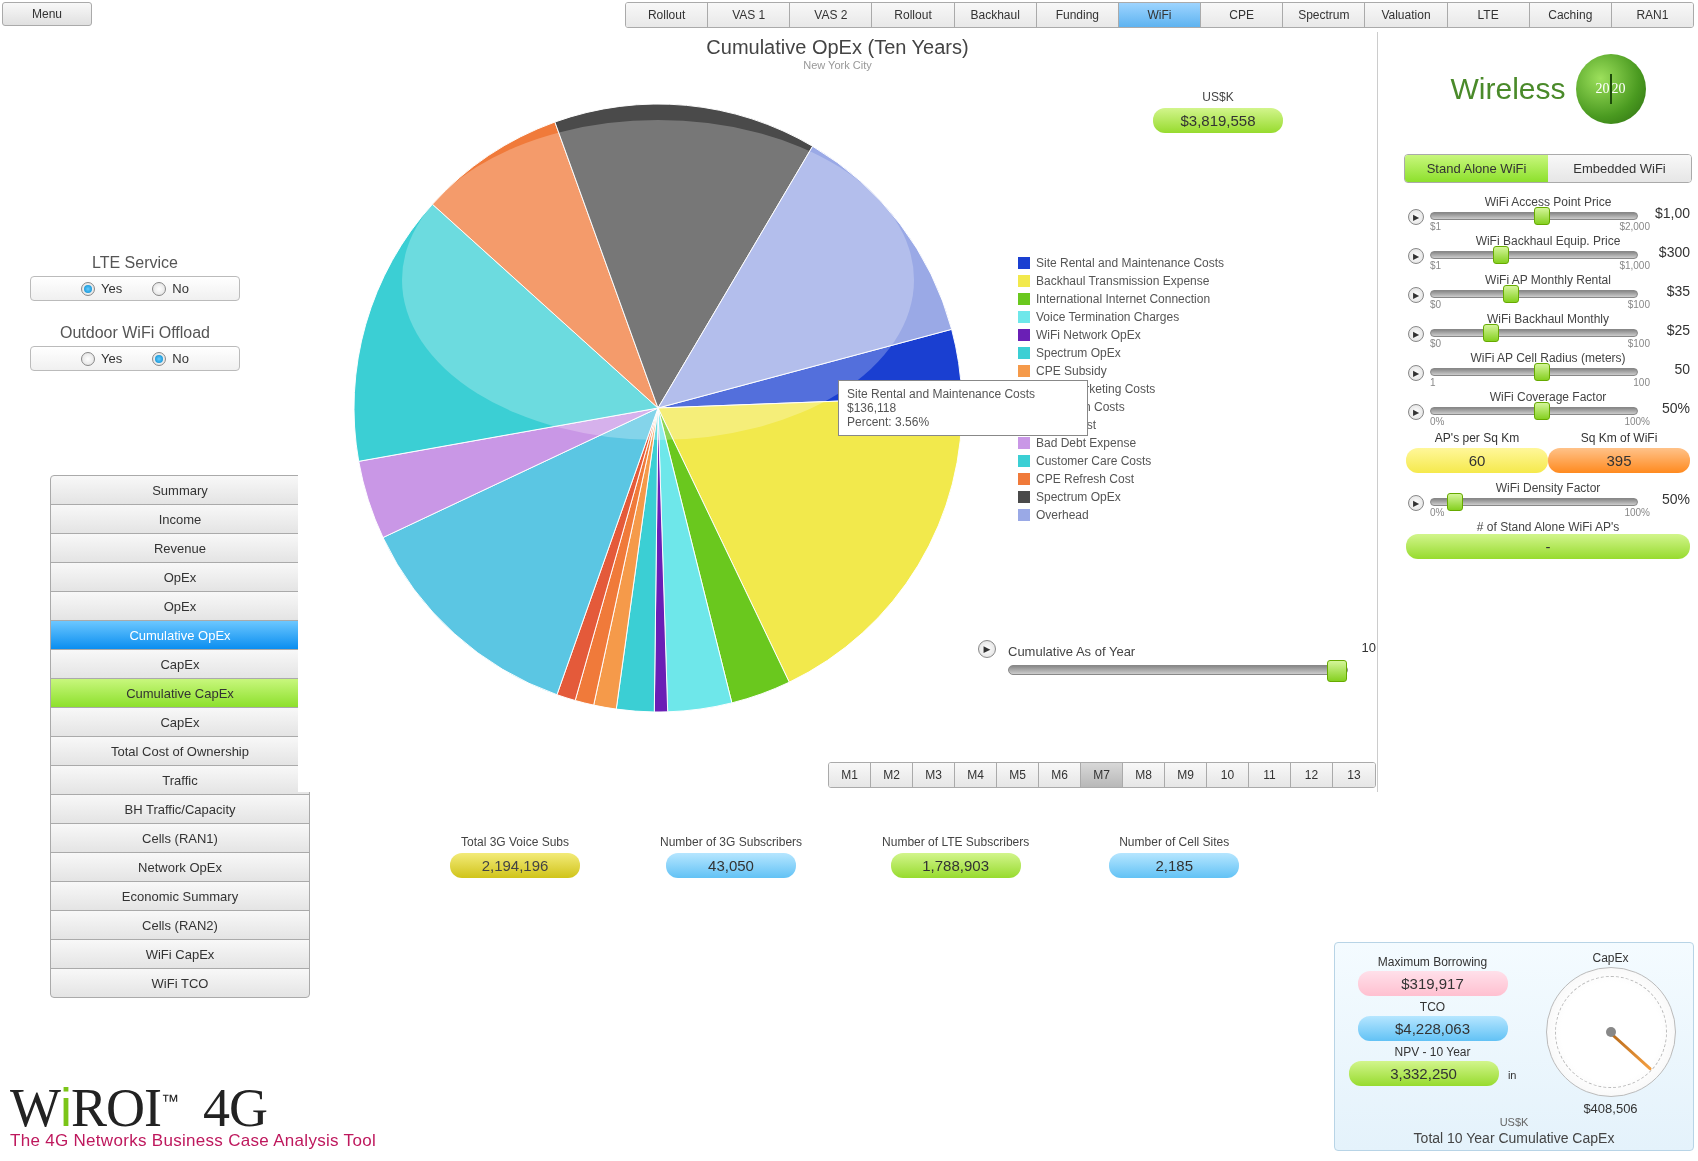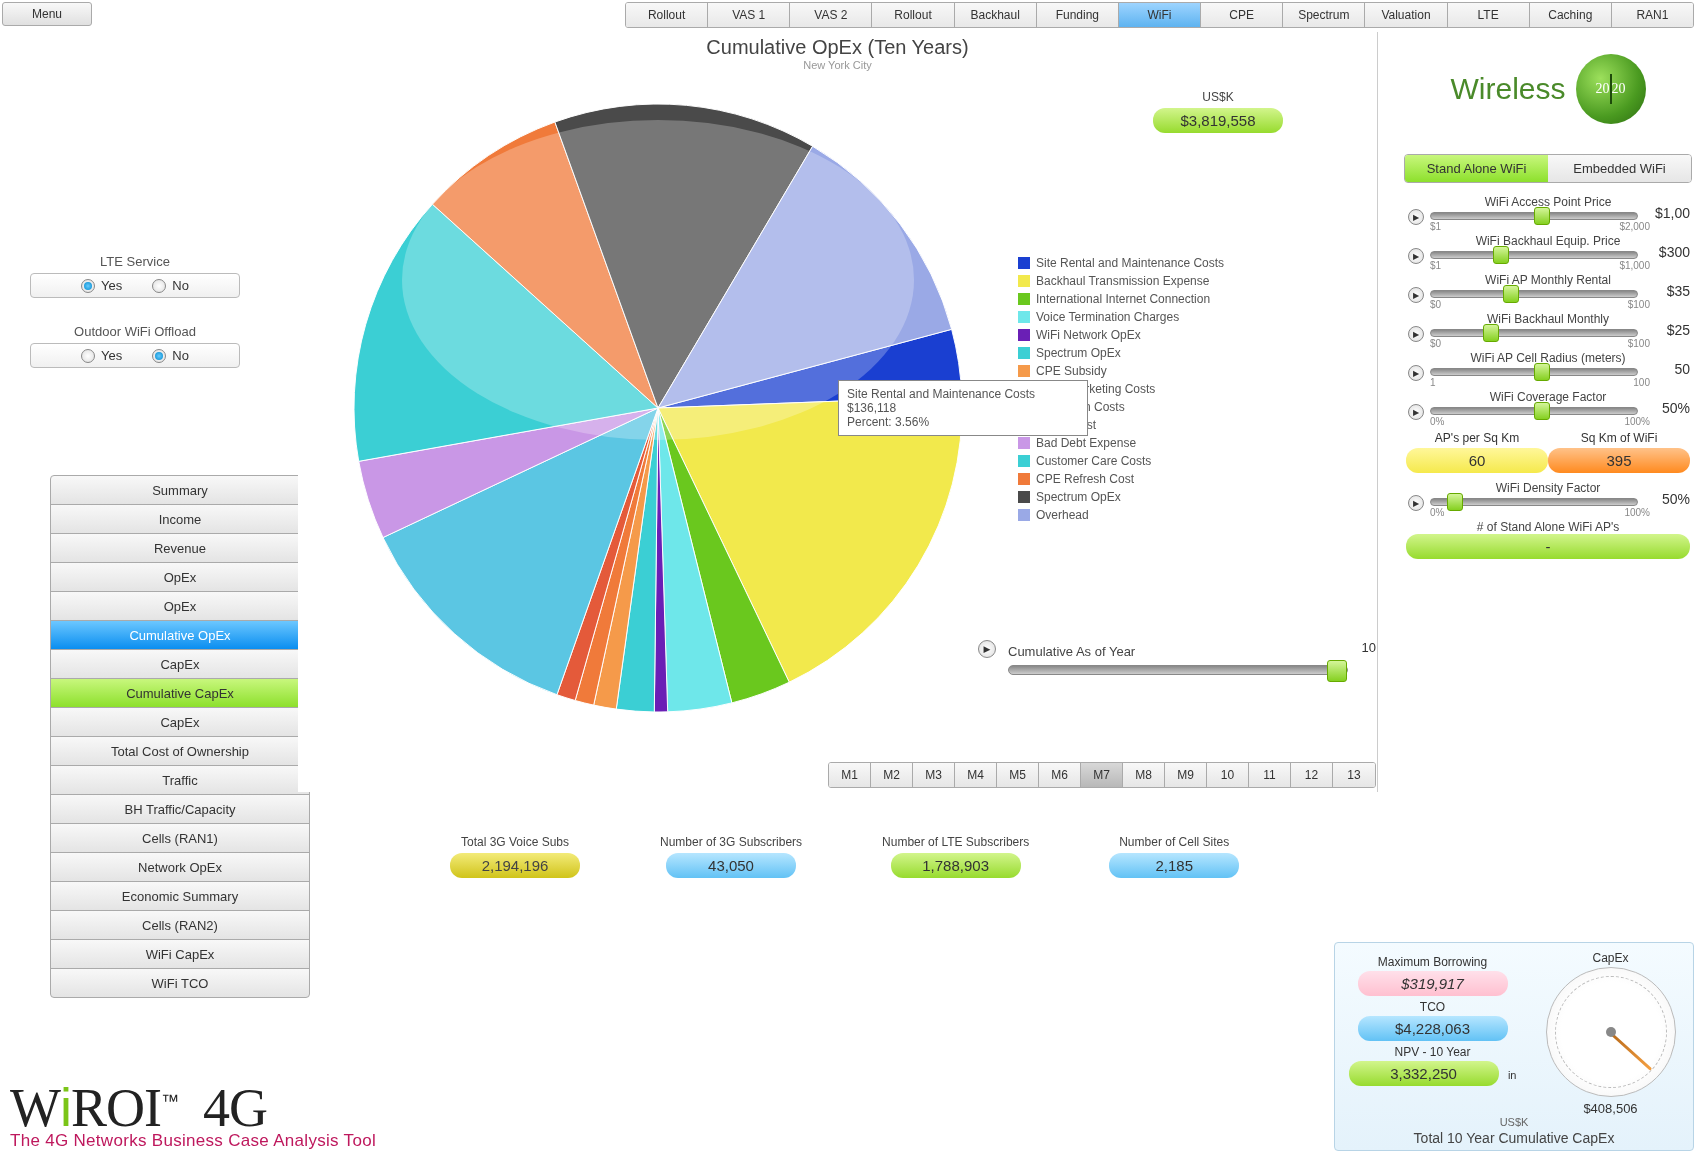--- a/index.html
+++ b/index.html
@@ -8,21 +8,21 @@
 
 .topbar { position: absolute; top: 0; left: 0; right: 0; height: 28px; }
 .menu-btn { position: absolute; top: 2px; left: 2px; width: 90px; height: 24px; background: linear-gradient(#f8f8f8,#e0e0e0); border: 1px solid #aaa; border-radius: 3px; font-size: 12px; display: flex; align-items: center; justify-content: center; cursor: pointer; }
 .tabbar { position: absolute; top: 2px; left: 625px; right: 4px; height: 26px; display: flex; border: 1px solid #aaa; border-radius: 3px; overflow: hidden; }
 .tab { flex: 1; border-right: 1px solid #aaa; background: linear-gradient(#f8f8f8,#e8e8e8); display: flex; align-items: center; justify-content: center; font-size: 12px; cursor: pointer; white-space: nowrap; }
 .tab:last-child { border-right: none; }
 .tab.active { background: linear-gradient(#9dd4ff,#5eb3f0); }
 
 
 .radio-block { position: absolute; left: 30px; width: 210px; }
-.radio-title { text-align: center; font-size: 13px; color: #555; margin-bottom: 4px; }
+.radio-title { text-align: center; font-size: 16px; color: #555; margin-bottom: 4px; }
 .radio-row { display: flex; gap: 30px; justify-content: center; align-items: center; border: 1px solid #bbb; border-radius: 4px; padding: 4px 8px; background: linear-gradient(#fff,#f0f0f0); }
 .radio-row label { display: flex; align-items: center; gap: 6px; font-size: 13px; cursor: pointer; }
 .radio-dot { width: 14px; height: 14px; border: 1px solid #888; border-radius: 50%; display: inline-flex; align-items: center; justify-content: center; background: radial-gradient(#fff,#ddd); }
 .radio-dot.sel::after { content: ""; width: 8px; height: 8px; background: radial-gradient(#6cf,#08c); border-radius: 50%; }
 
 
 .navlist { position: absolute; left: 50px; top: 476px; width: 260px; }
 .navbtn { height: 30px; border: 1px solid #aaa; background: linear-gradient(#f8f8f8,#e4e4e4); display: flex; align-items: center; justify-content: center; font-size: 13px; cursor: pointer; margin-top: -1px; }
 .navbtn.first { border-radius: 4px 4px 0 0; }
 .navbtn.last { border-radius: 0 0 4px 4px; }
@@ -44,21 +44,21 @@
 .pie-tooltip { position: absolute; left: 540px; top: 348px; background: #fff; border: 1px solid #888; padding: 6px 8px; font-size: 12px; color: #555; min-width: 250px; z-index: 5; }
 .legend { position: absolute; left: 720px; top: 222px; font-size: 12px; color: #555; line-height: 18px; }
 .legend div { display: flex; align-items: center; }
 .legend .sw { width: 12px; height: 12px; margin-right: 6px; flex-shrink: 0; }
 .kpi-label { font-size: 12px; color: #444; text-align: center; }
 .pill { border-radius: 12px; padding: 4px 18px; font-size: 15px; text-align: center; display: inline-block; min-width: 130px; }
 .pill.green { background: linear-gradient(#d2f58c,#97db2e); }
 .pill.blue { background: linear-gradient(#b6e6ff,#62c2f5); }
 .pill.yellow { background: linear-gradient(#f3eb79,#d0c41a); color:#444;}
 .pill.orange { background: linear-gradient(#ffc289,#ff8a1f); }
-.pill.pink { background: linear-gradient(#ffe0ea,#ffc0d0); font-style: italic; }
+.pill.pink { background: linear-gradient(#ffe0ea,#ffc0d0); }
 .pill.ygreen { background: linear-gradient(#fff79a,#f5e94c); }
 
 .usk { position: absolute; left: 810px; top: 58px; width: 220px; text-align:center; }
 .usk .kpi-label { margin-bottom: 4px; }
 
 .cum-slider { position: absolute; left: 710px; top: 612px; width: 340px; }
 .cum-slider .lab { font-size: 13px; color: #444; margin-bottom: 6px; }
 .slider-track { position: relative; height: 10px; background: linear-gradient(#888,#ccc); border-radius: 5px; border:1px solid #888;}
 .slider-thumb { position: absolute; top: -6px; width: 20px; height: 22px; background: linear-gradient(#d4f59a,#85d020); border: 1px solid #6a0; border-radius: 3px; }
 .slider-val { position: absolute; right: -28px; top: -4px; font-size: 13px; }

